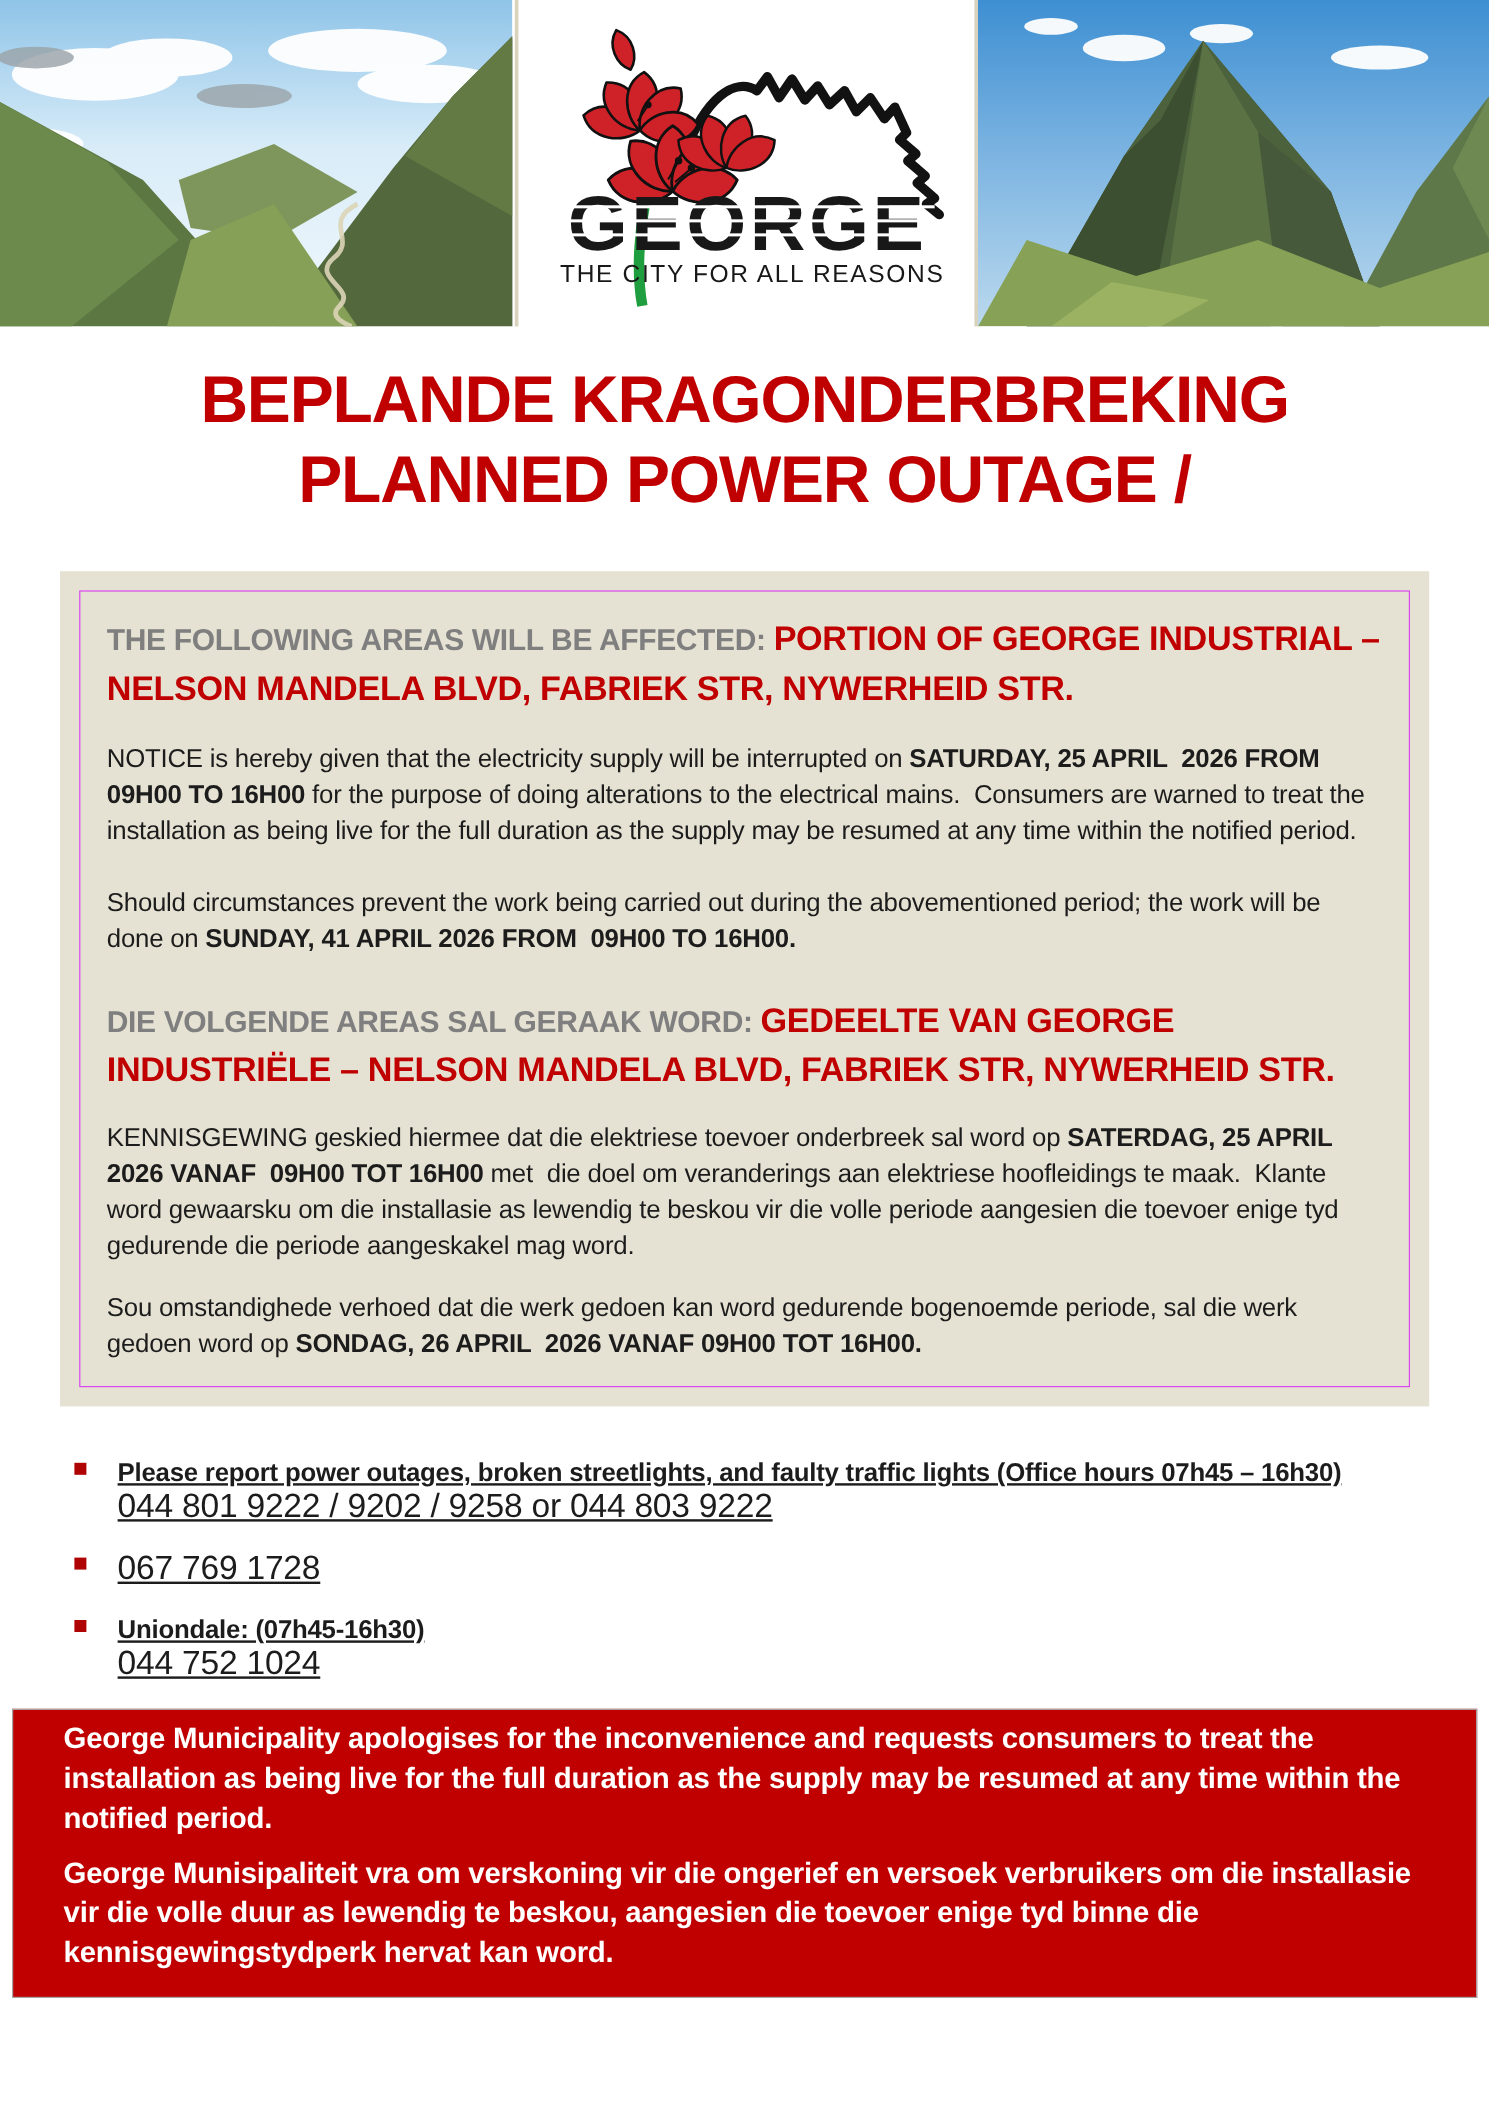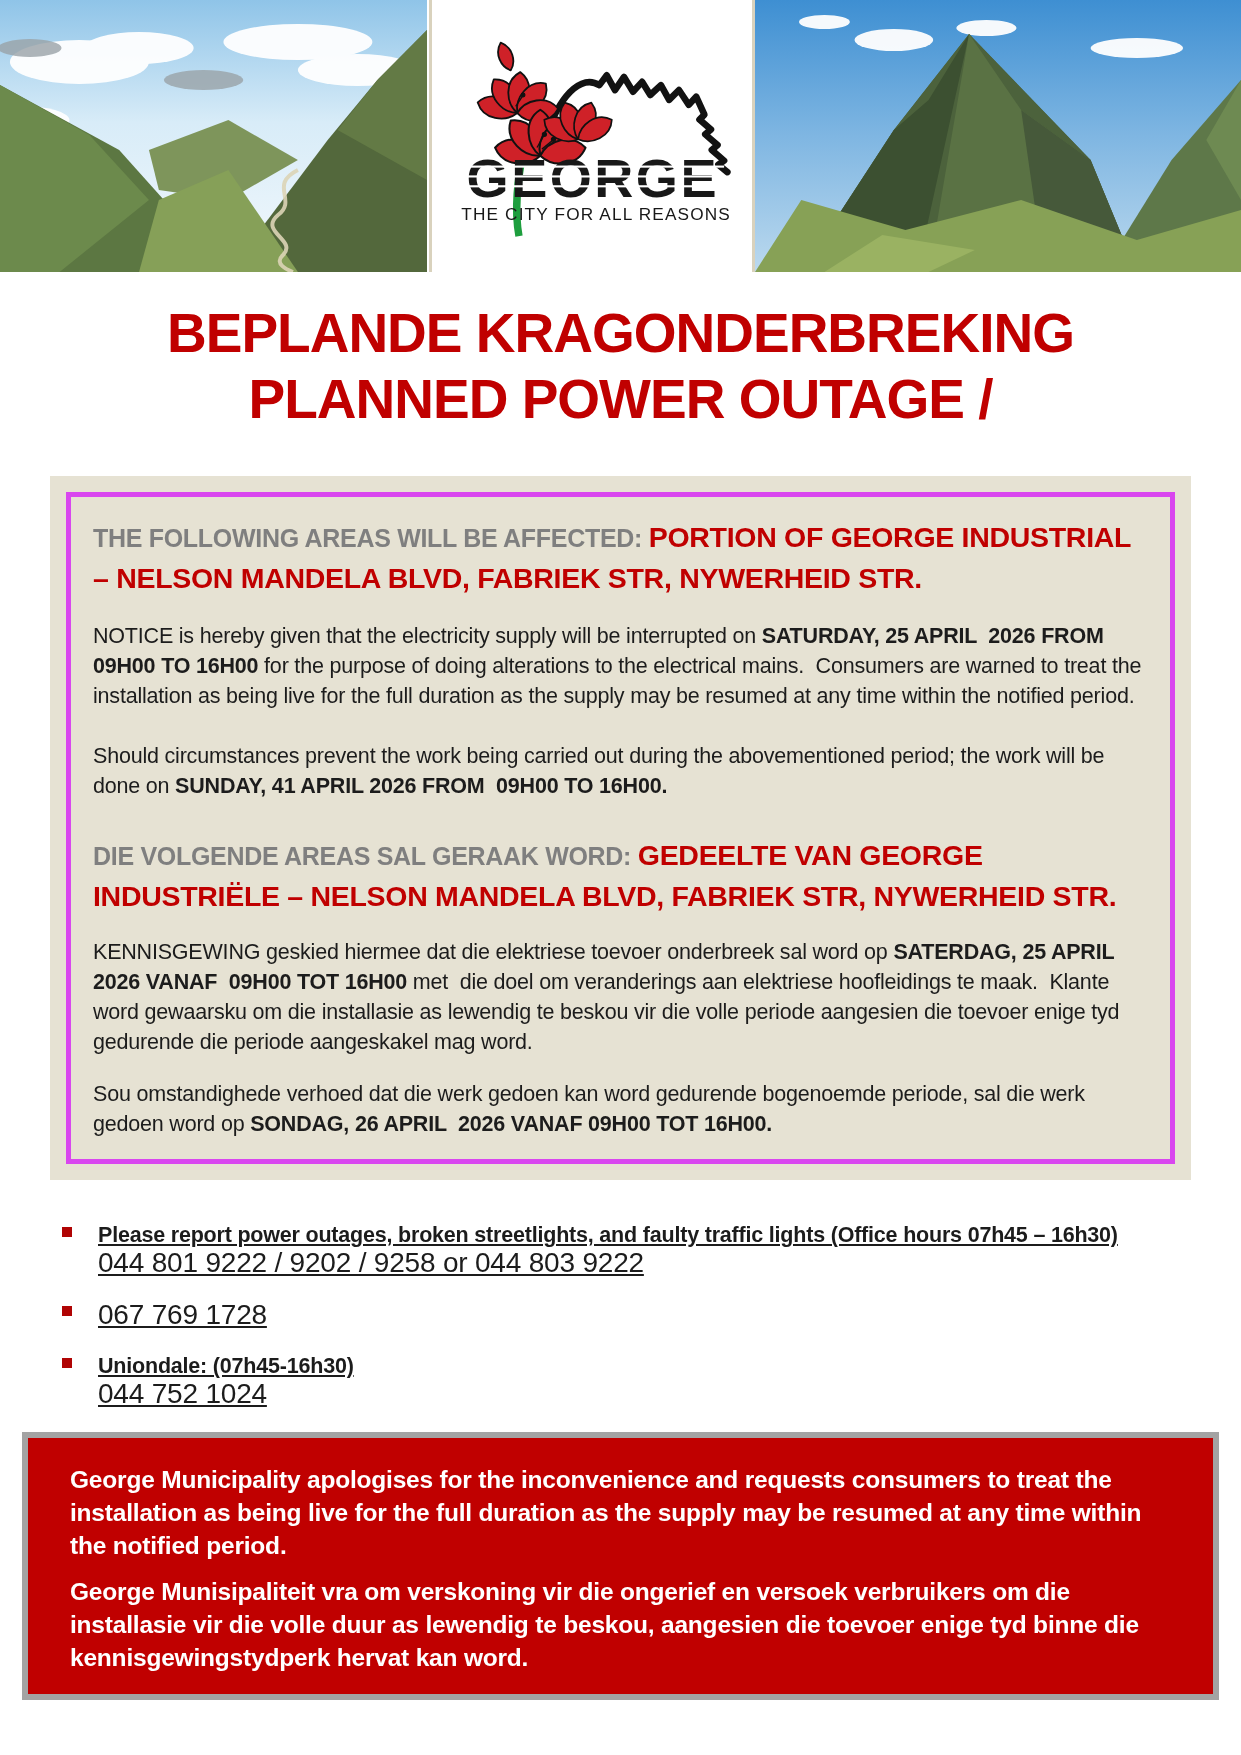--- a/index.html
+++ b/index.html
@@ -15,39 +15,39 @@
     font-family:"Liberation Sans","DejaVu Sans",sans-serif;color:var(--ink);
     position:relative;overflow:hidden;
   }
 
   
   .header{display:flex;height:272px;width:100%;}
   .photo{height:272px;overflow:hidden;position:relative;flex:none;}
   .photo svg{display:block;width:100%;height:100%;}
   .photo-left{width:427px;}
   .logo-panel{
-    width:326px;height:272px;background:#fff;flex:none;
+    width:386px;height:272px;background:#fff;flex:none;
     border-left:3px solid #D9D2BD;border-right:3px solid #D9D2BD;
     margin-left:2px;
     display:flex;align-items:center;justify-content:center;
   }
   .photo-right{flex:1;}
 
   
   .title{
     margin:28px 20px 0;text-align:center;color:var(--red);
     font-weight:bold;font-size:55px;line-height:66px;letter-spacing:-1px;
   }
 
   
   .notice-box{
     margin:44px 50px 0;background:var(--beige);padding:16px;
   }
   .notice-inner{
-    border:5px solid #d946ef;padding:22px 22px 20px;
+    border:1px solid #d946ef;padding:22px 22px 20px;
   }
   .areas{white-space:pre-wrap;line-height:37px;margin:0 0 20px;}
   .areas .label{color:var(--gray);font-weight:bold;font-size:25px;letter-spacing:-0.3px;}
   .areas .value{color:var(--red);font-weight:bold;font-size:28.5px;letter-spacing:-0.3px;}
   .para{
     font-size:21.5px;line-height:30px;margin:0 0 30px;white-space:pre-wrap;
     letter-spacing:-0.2px;
   }
   .para .seg-b{font-weight:bold;}
   .para.gap-lg{margin-bottom:36px;}
@@ -56,22 +56,22 @@
 
   
   .contacts{list-style:none;margin:42px 0 0;padding:0 40px 0 62px;text-decoration:underline;}
   .contacts li{display:flex;gap:26px;margin-bottom:25px;}
   .contacts .sq{width:10px;height:10px;background:#B00404;margin-top:5px;flex:none;}
   .b-head{font-weight:bold;font-size:21.5px;line-height:27px;letter-spacing:-0.2px;}
   .b-detail{font-size:28px;line-height:27px;letter-spacing:-0.2px;}
 
   
   .footer{
-    margin:16px 22px 26px;background:var(--red);border:6px solid #a3a3a3;
-    color:#fff;padding:25px 42px 20px;
+    margin:16px 10px 26px;background:var(--red);border:1px solid #a3a3a3;
+    color:#fff;padding:8px 42px 20px;
   }
   .footer p{
     margin:0 0 13px;font-weight:bold;font-size:24.5px;line-height:33px;
     letter-spacing:-0.2px;
   }
   .footer p.last{margin-bottom:0;}
 </style>
 </head>
 <body>
 

